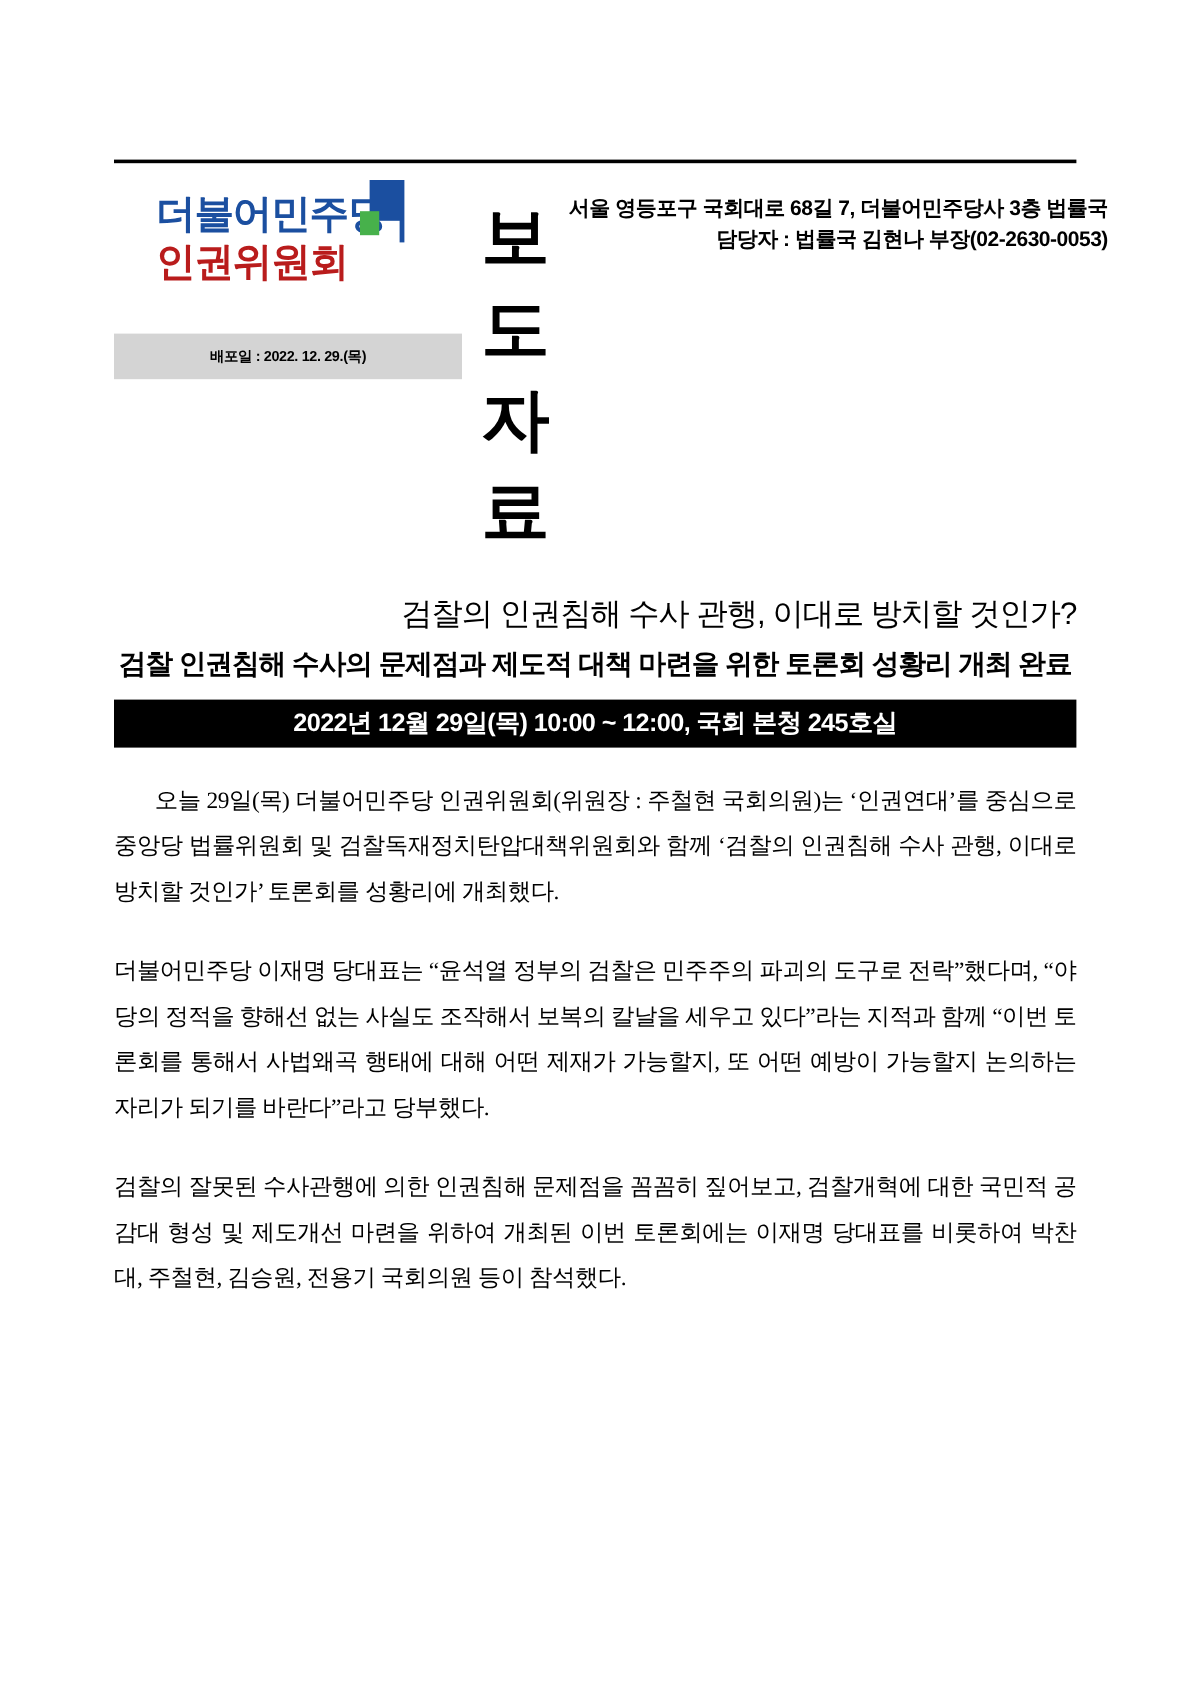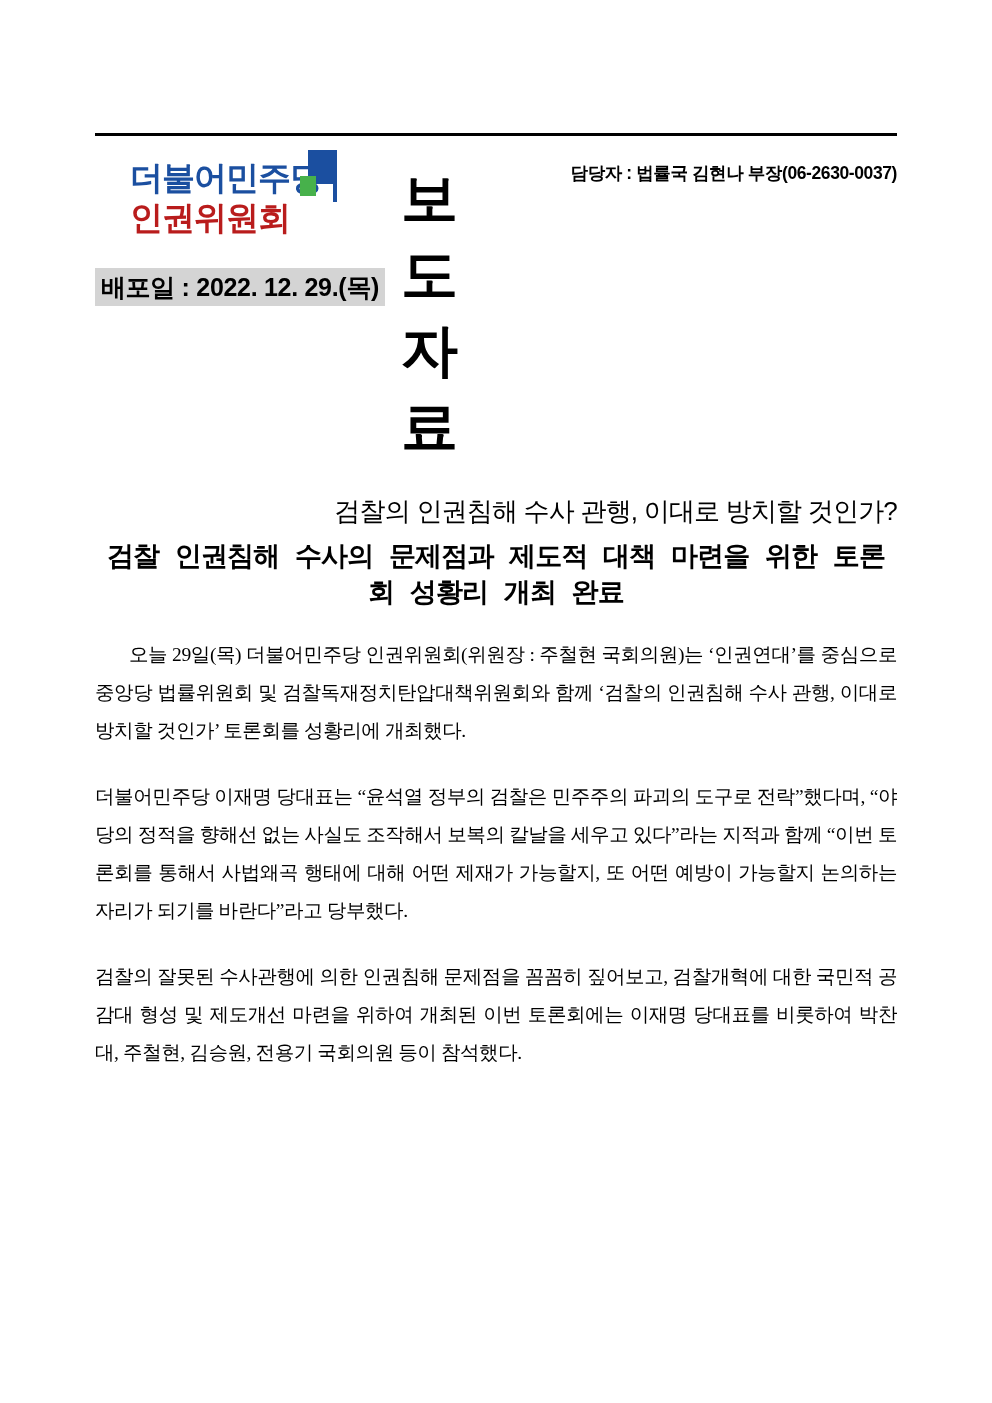--- a/index.html
+++ b/index.html
@@ -95,44 +95,43 @@
     margin-top: 10px;
     letter-spacing: -0.4px;
     white-space: nowrap;
   }
   .dist-bar {
     background: #d4d4d4;
     width: 290px;
     height: 38px;
     line-height: 38px;
     text-align: center;
-    font-size: 25px;
+    font-size: 12px;
     font-weight: bold;
     letter-spacing: -0.3px;
-    margin-top: 2px;
+    margin-top: 12px;
   }
   .header-right {
     flex: 1;
     display: flex;
   }
   
   .headline {
     text-align: right;
     font-size: 26px;
     font-weight: normal;
     letter-spacing: -0.8px;
     margin-top: 30px;
   }
   .subheadline {
     text-align: center;
-    font-size: 27px;
+    font-size: 23px;
     font-weight: bold;
     letter-spacing: -0.8px;
     margin-top: 9px;
-    font-family: Liberation Mono, monospace;
   }
   .blackbar {
     background: #000;
     color: #fff;
     text-align: center;
     font-size: 21px;
     font-weight: bold;
     letter-spacing: -0.5px;
     height: 40px;
     line-height: 40px;
@@ -174,28 +173,30 @@
         </div>
         <div class="logo-text1">더불어민주당</div>
         <div class="logo-text2">인권위원회</div>
       </div>
       <div class="dist-bar">배포일 : 2022. 12. 29.(목)</div>
     </div>
 
     <div class="header-right">
       <div class="doc-title">보 도 자 료</div>
       <div class="addr-block">
-        <div>담당자 : 법률국 김현나 부장(06-2630-0037)</div>
+        <div>서울 영등포구 국회대로 68길 7, 더불어민주당사 3층 법률국</div>
+        <div>담당자 : 법률국 김현나 부장(02-2630-0053)</div>
       </div>
     </div>
 
   </div>
 
   <div class="headline">검찰의 인권침해 수사 관행, 이대로 방치할 것인가?</div>
   <div class="subheadline">검찰 인권침해 수사의 문제점과 제도적 대책 마련을 위한 토론회 성황리 개최 완료</div>
+  <div class="blackbar">2022년 12월 29일(목) 10:00 ~ 12:00,  국회 본청 245호실</div>
 
   <div class="body-text">
     <p class="indent">오늘 29일(목) 더불어민주당 인권위원회(위원장 : 주철현 국회의원)는 ‘인권연대’를 중심으로 중앙당 법률위원회 및 검찰독재정치탄압대책위원회와 함께 ‘검찰의 인권침해 수사 관행, 이대로 방치할 것인가’ 토론회를 성황리에 개최했다.</p>
     <p>더불어민주당 이재명 당대표는 “윤석열 정부의 검찰은 민주주의 파괴의 도구로 전락”했다며, “야당의 정적을 향해선 없는 사실도 조작해서 보복의 칼날을 세우고 있다”라는 지적과 함께 “이번 토론회를 통해서 사법왜곡 행태에 대해 어떤 제재가 가능할지, 또 어떤 예방이 가능할지 논의하는 자리가 되기를 바란다”라고 당부했다.</p>
     <p>검찰의 잘못된 수사관행에 의한 인권침해 문제점을 꼼꼼히 짚어보고, 검찰개혁에 대한 국민적 공감대 형성 및 제도개선 마련을 위하여 개최된 이번 토론회에는 이재명 당대표를 비롯하여 박찬대, 주철현, 김승원, 전용기 국회의원 등이 참석했다.</p>
   </div>
 
 </div>
 
 </body></html>

